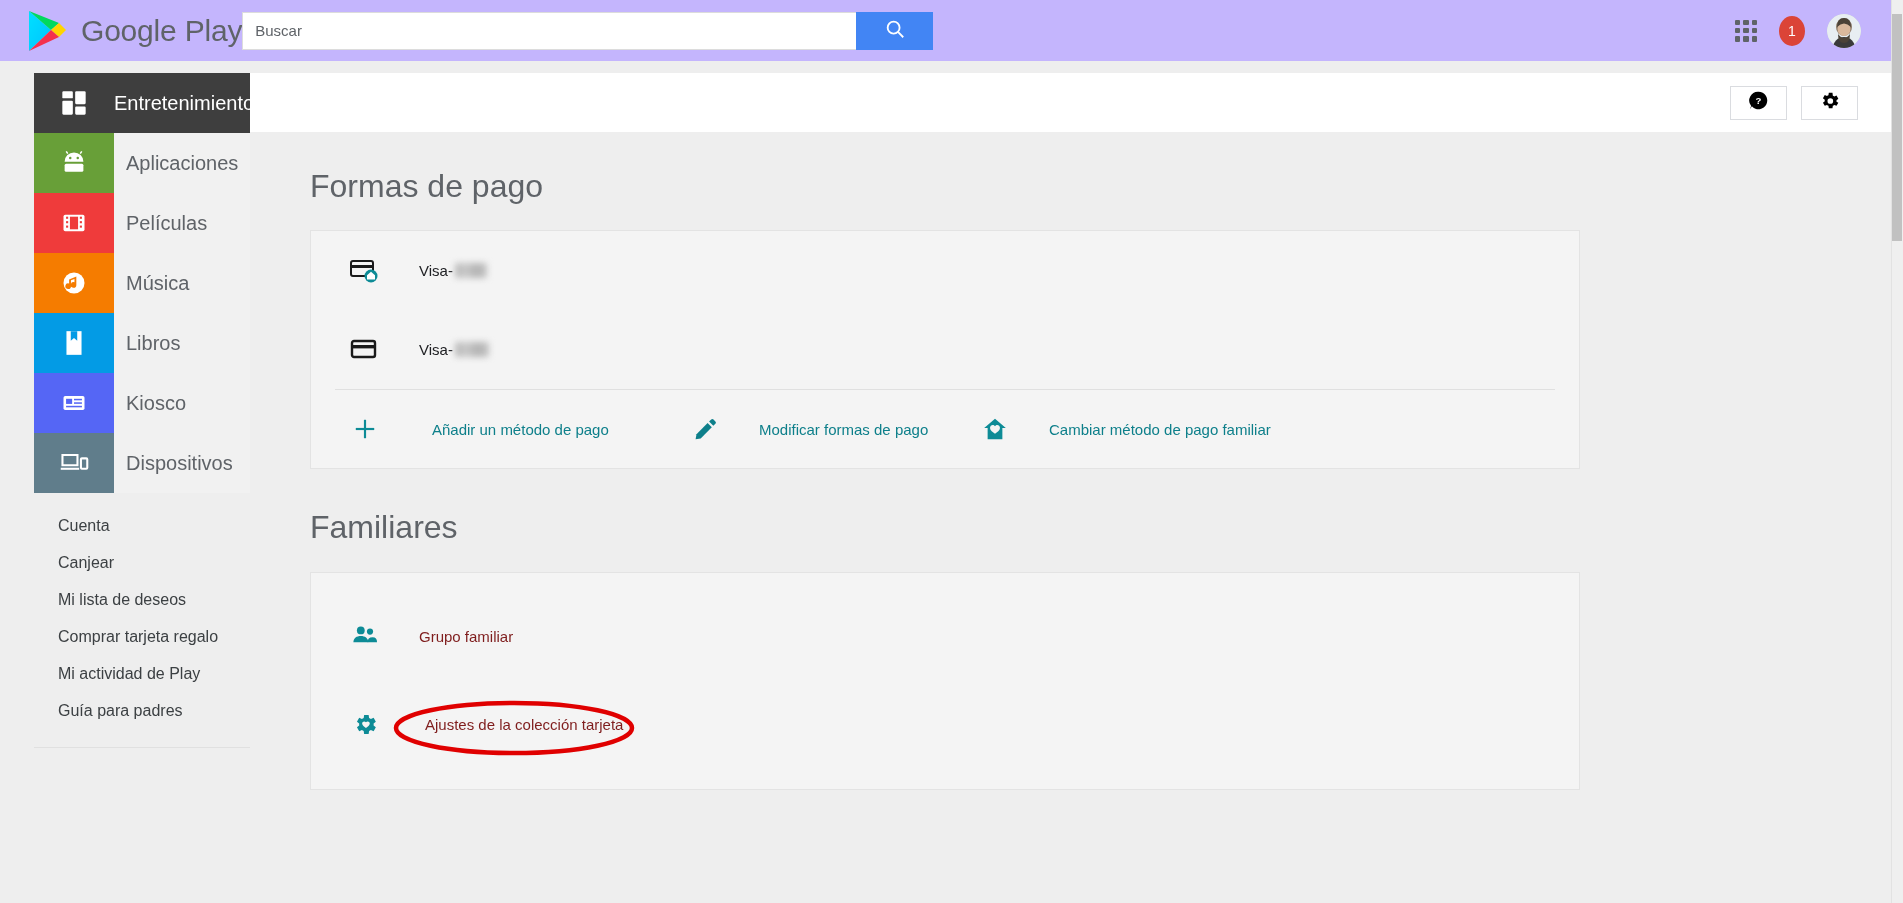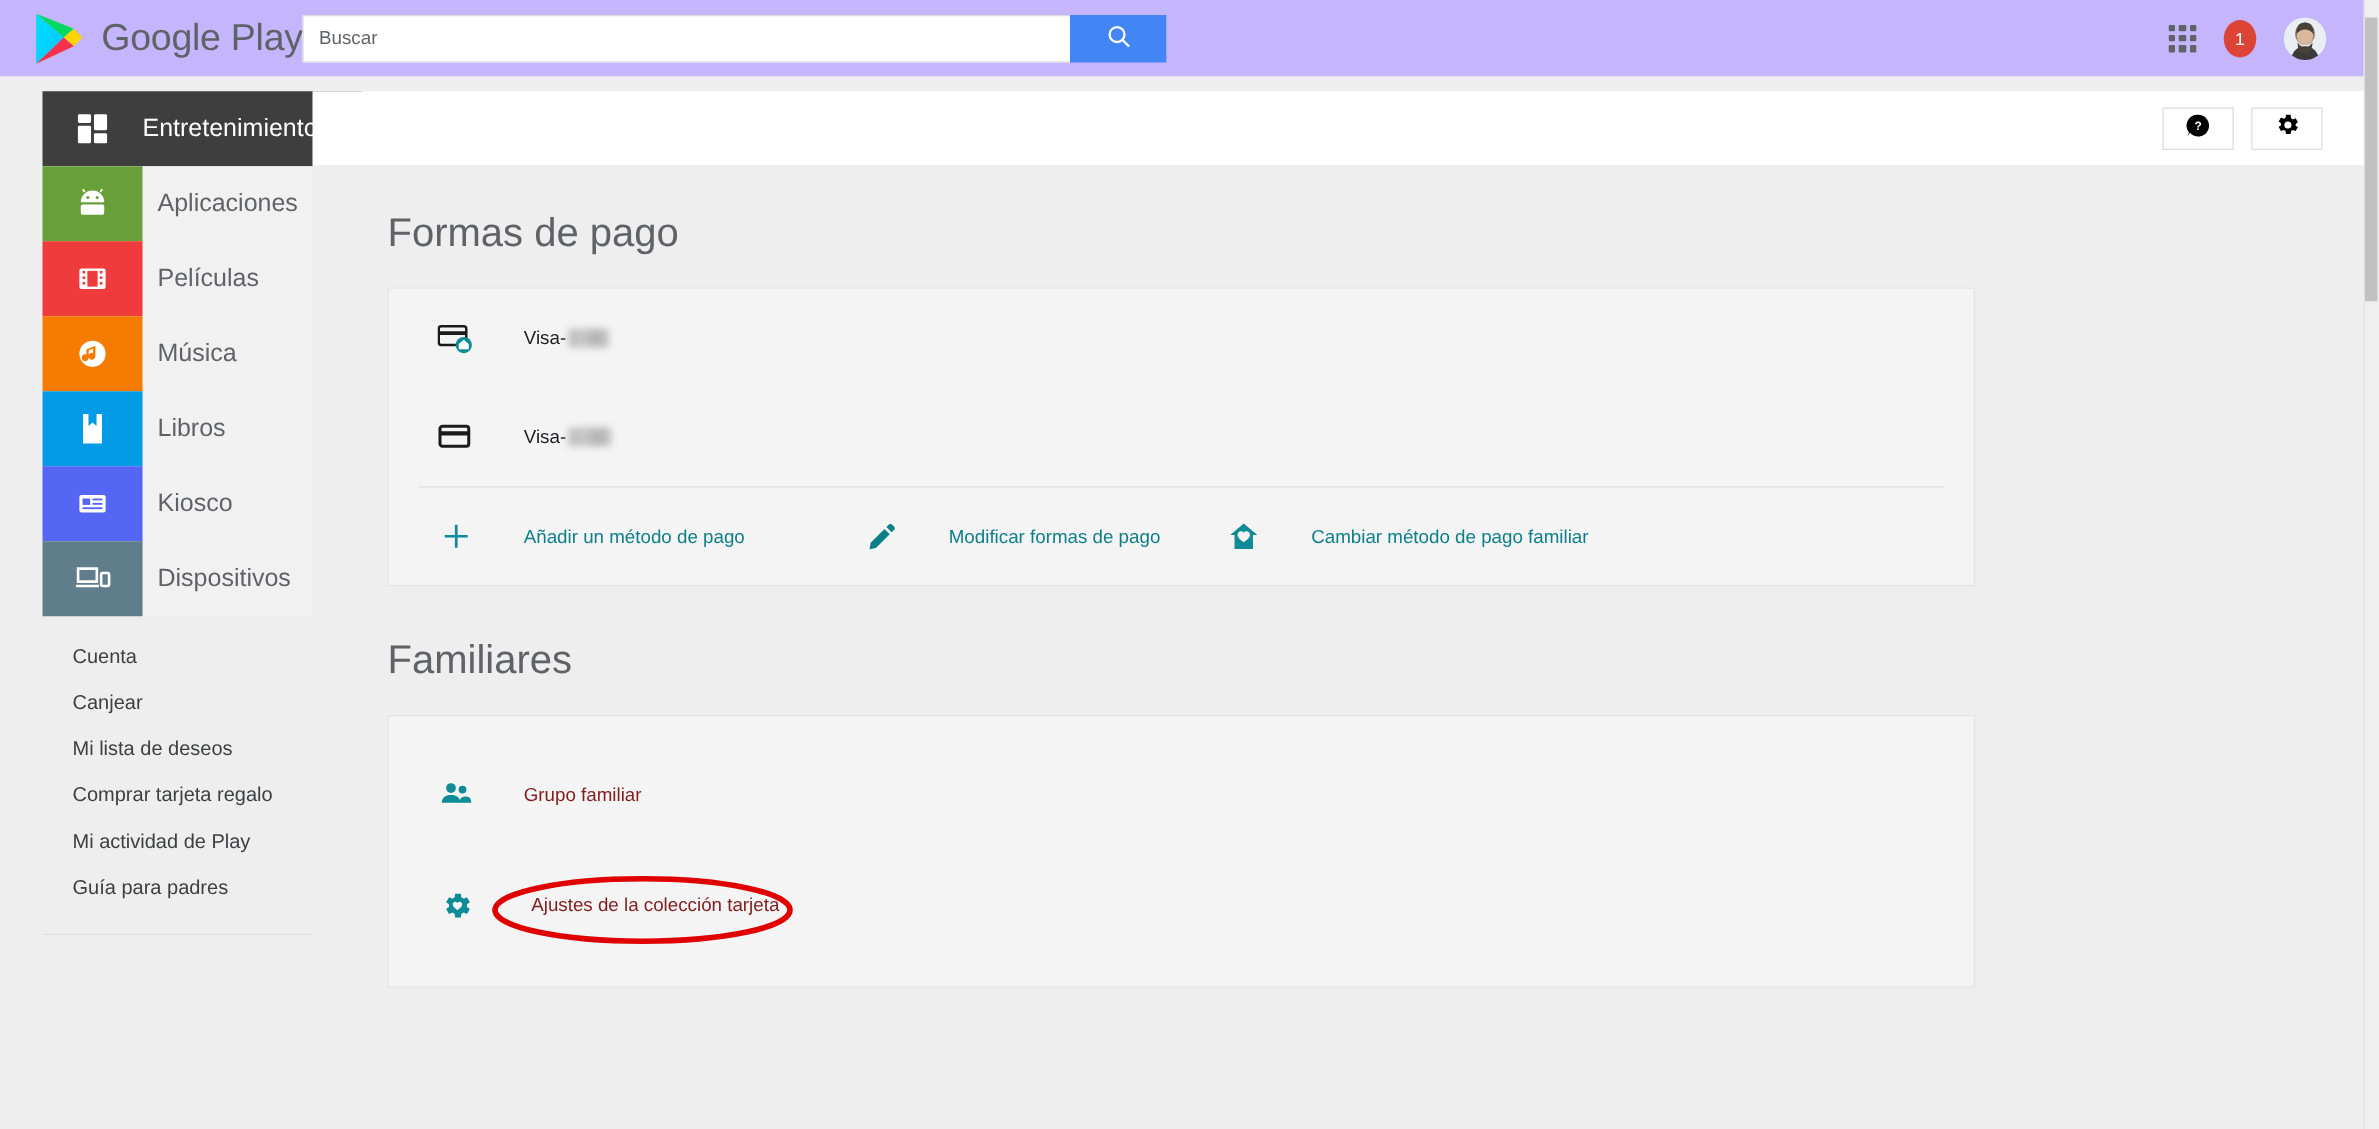--- a/index.html
+++ b/index.html
@@ -140,21 +140,21 @@
   .actions { height: 78px; display: flex; align-items: center; }
   .action {
     display: flex; align-items: center; cursor: pointer;
     color: #0f8b96;
   }
   .action .aico {
     width: 108px; display: flex; justify-content: center; align-items: center;
     flex-shrink: 0;
   }
   .action .atxt { font-size: 15px; color: #0d7f8a; }
-  .action.a1 { width: 340px; }
+  .action.a1 { width: 340px; gap: 13px; }
   .action.a2 { width: 290px; text-align: right; }
 
   .fam-card { margin-top: 26px; }
   .fam-row { height: 66px; display: flex; align-items: center; }
   .fam-row .ico { width: 108px; display: flex; justify-content: center; }
   .fam-txt { font-size: 15px; color: #7f1d1d; }
   .fam-block { padding: 30px 0 32px 0; }
 
   .circled { position: relative; display: inline-block; padding: 2px 6px; }
   .circled svg {

